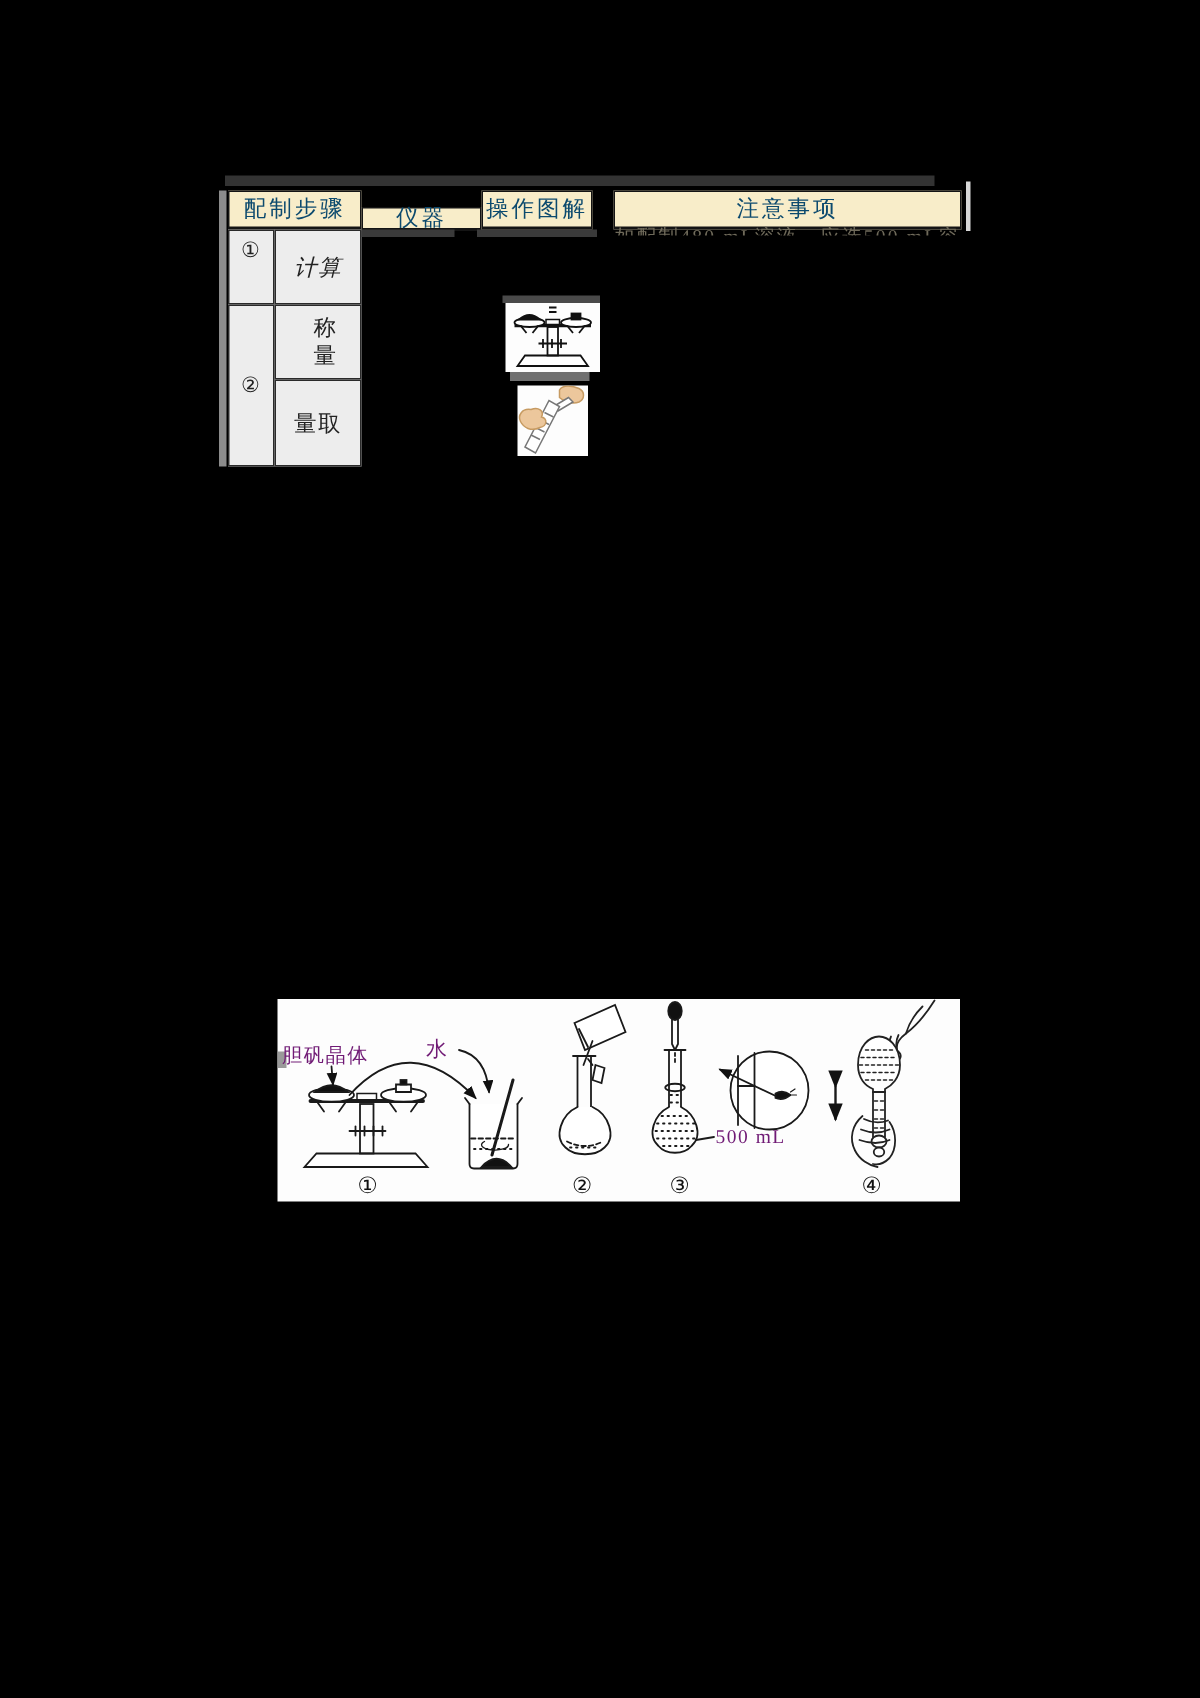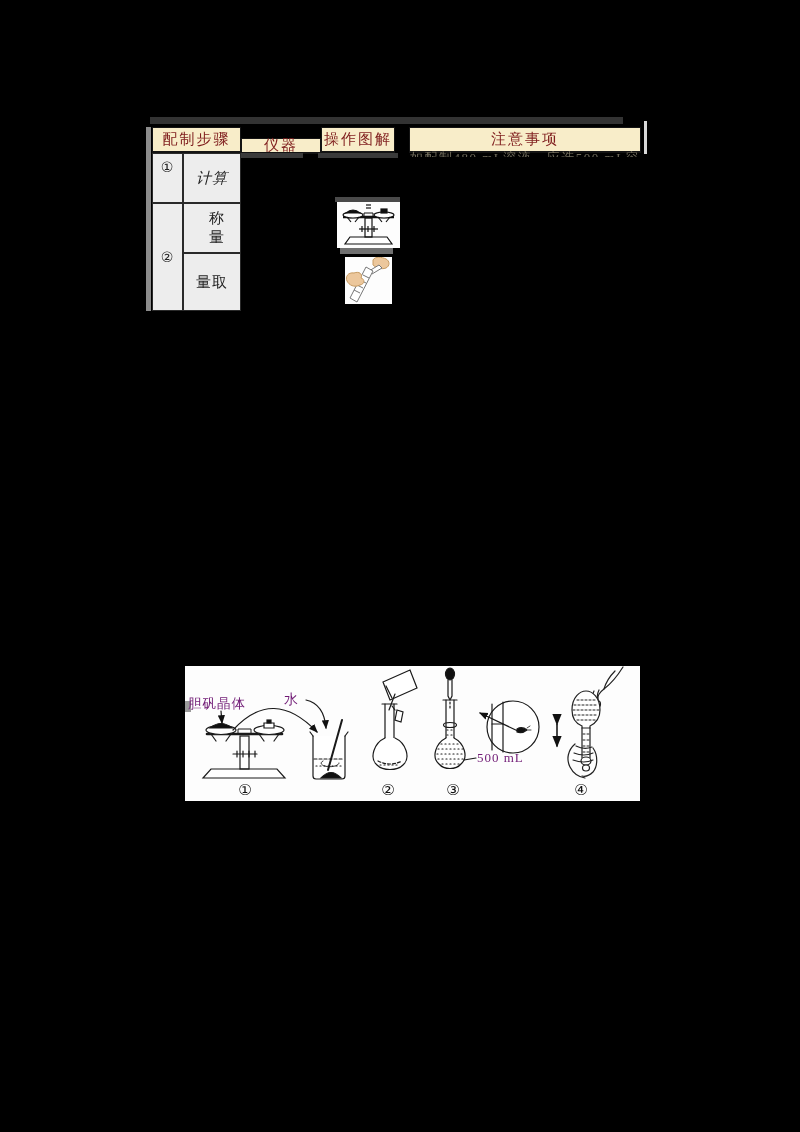--- a/index.html
+++ b/index.html
@@ -2,21 +2,21 @@
 <html><head>
 <meta charset="utf-8">
 <style>
   * { margin:0; padding:0; box-sizing:border-box; }
   html,body { background:#000; }
   .canvas { position:relative; width:800px; height:1132px; background:#000; overflow:hidden;
             font-family:"Liberation Serif", serif; color:#1a1a1a; }
 
   
   .th { position:absolute; background:#f8edc9; border:1px solid #141414; border-bottom:2px solid #141414;
-        display:flex; align-items:center; justify-content:center; font-size:15px; letter-spacing:2px; color:#7f1d1d; }
+        display:flex; align-items:center; justify-content:center; font-size:15px; letter-spacing:2px; color:#0c4a6e; }
   .cell { position:absolute; background:#ededed; border:1px solid #2a2a2a;
           display:flex; align-items:center; justify-content:center; font-size:15px; color:#222; letter-spacing:1px; }
   .cell.topalign { align-items:flex-start; justify-content:center; padding-top:5px; font-size:14px; }
 
   .sliver { position:absolute; }
 
   .imgbox { position:absolute; background:#fdfdfd; }
 
   .occ-note { position:absolute; left:410px; top:151px; width:230px; height:6px; overflow:hidden; }
   .occ-note span { display:block; font-size:13px; line-height:14px; color:#6f6a5a;

